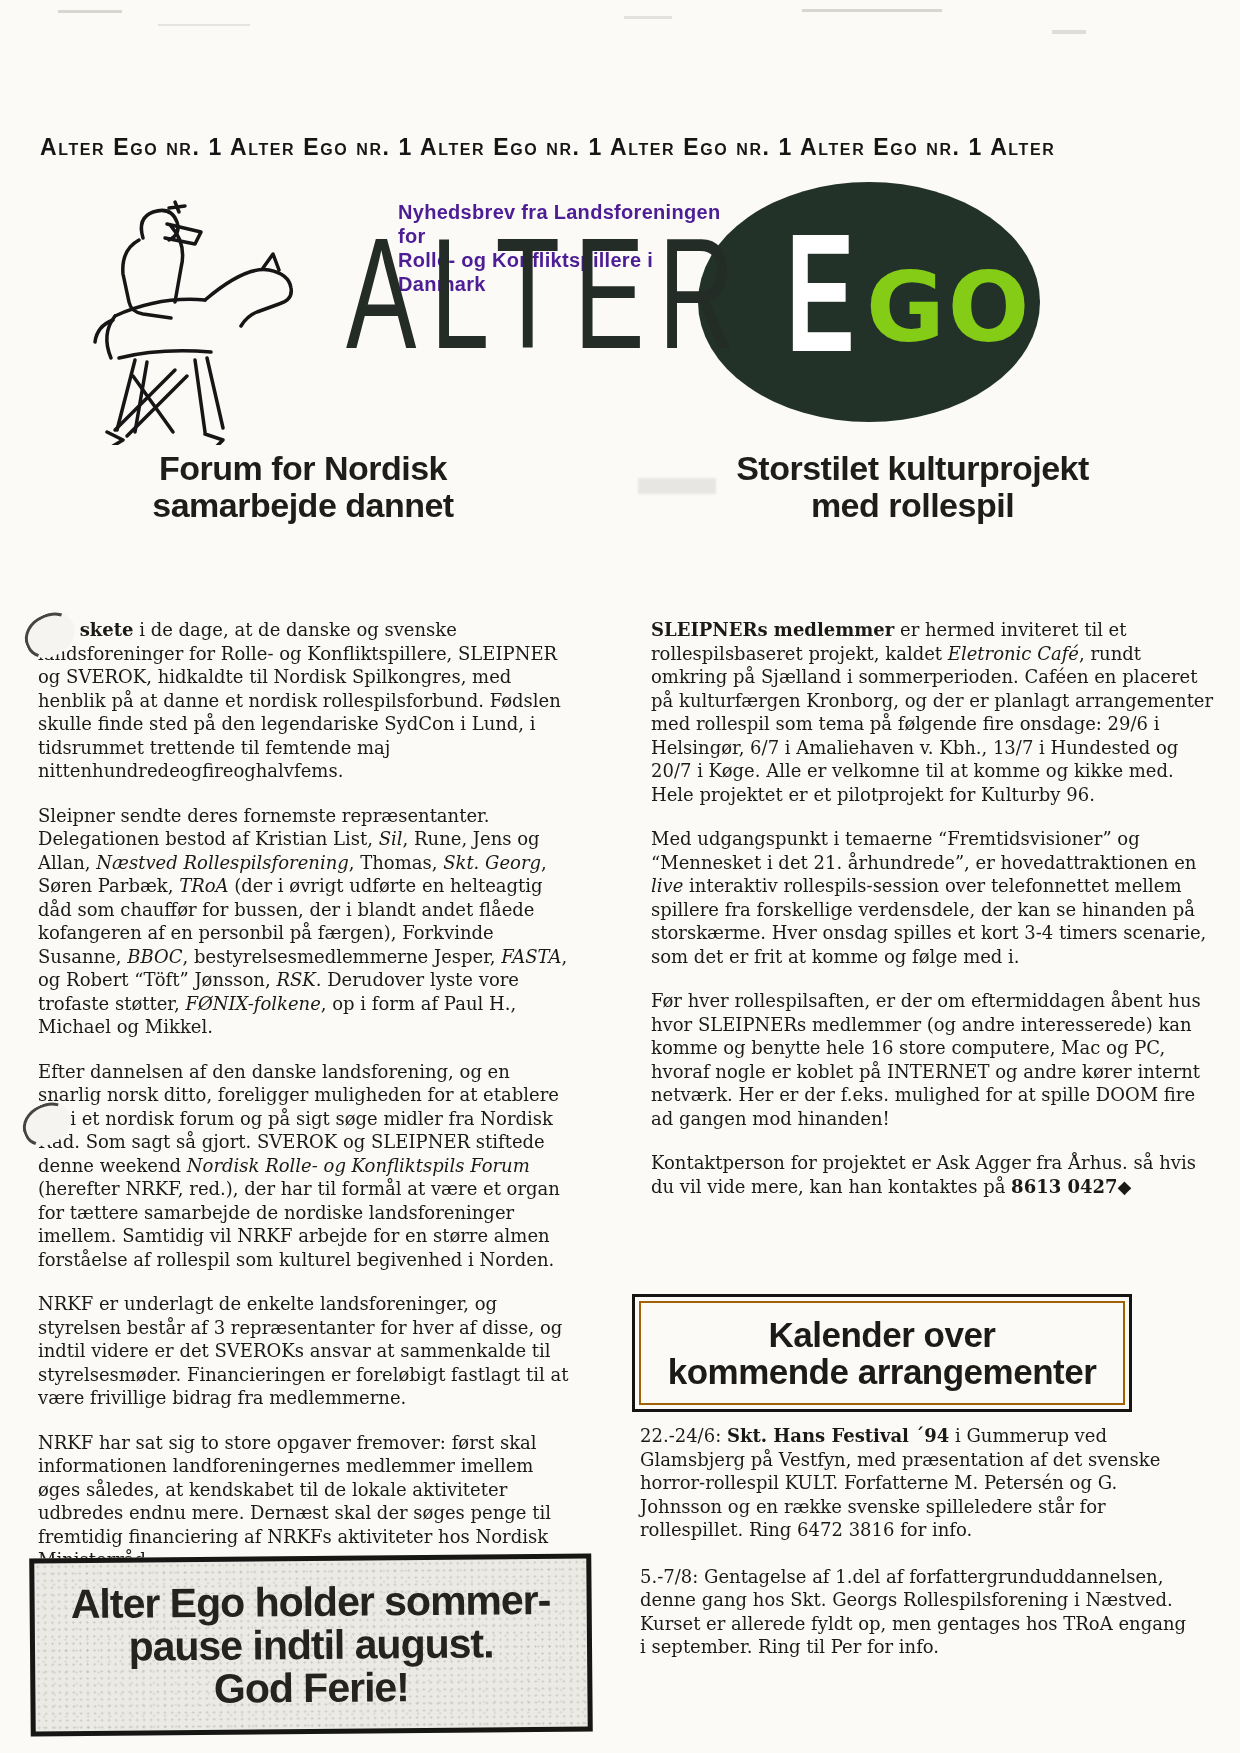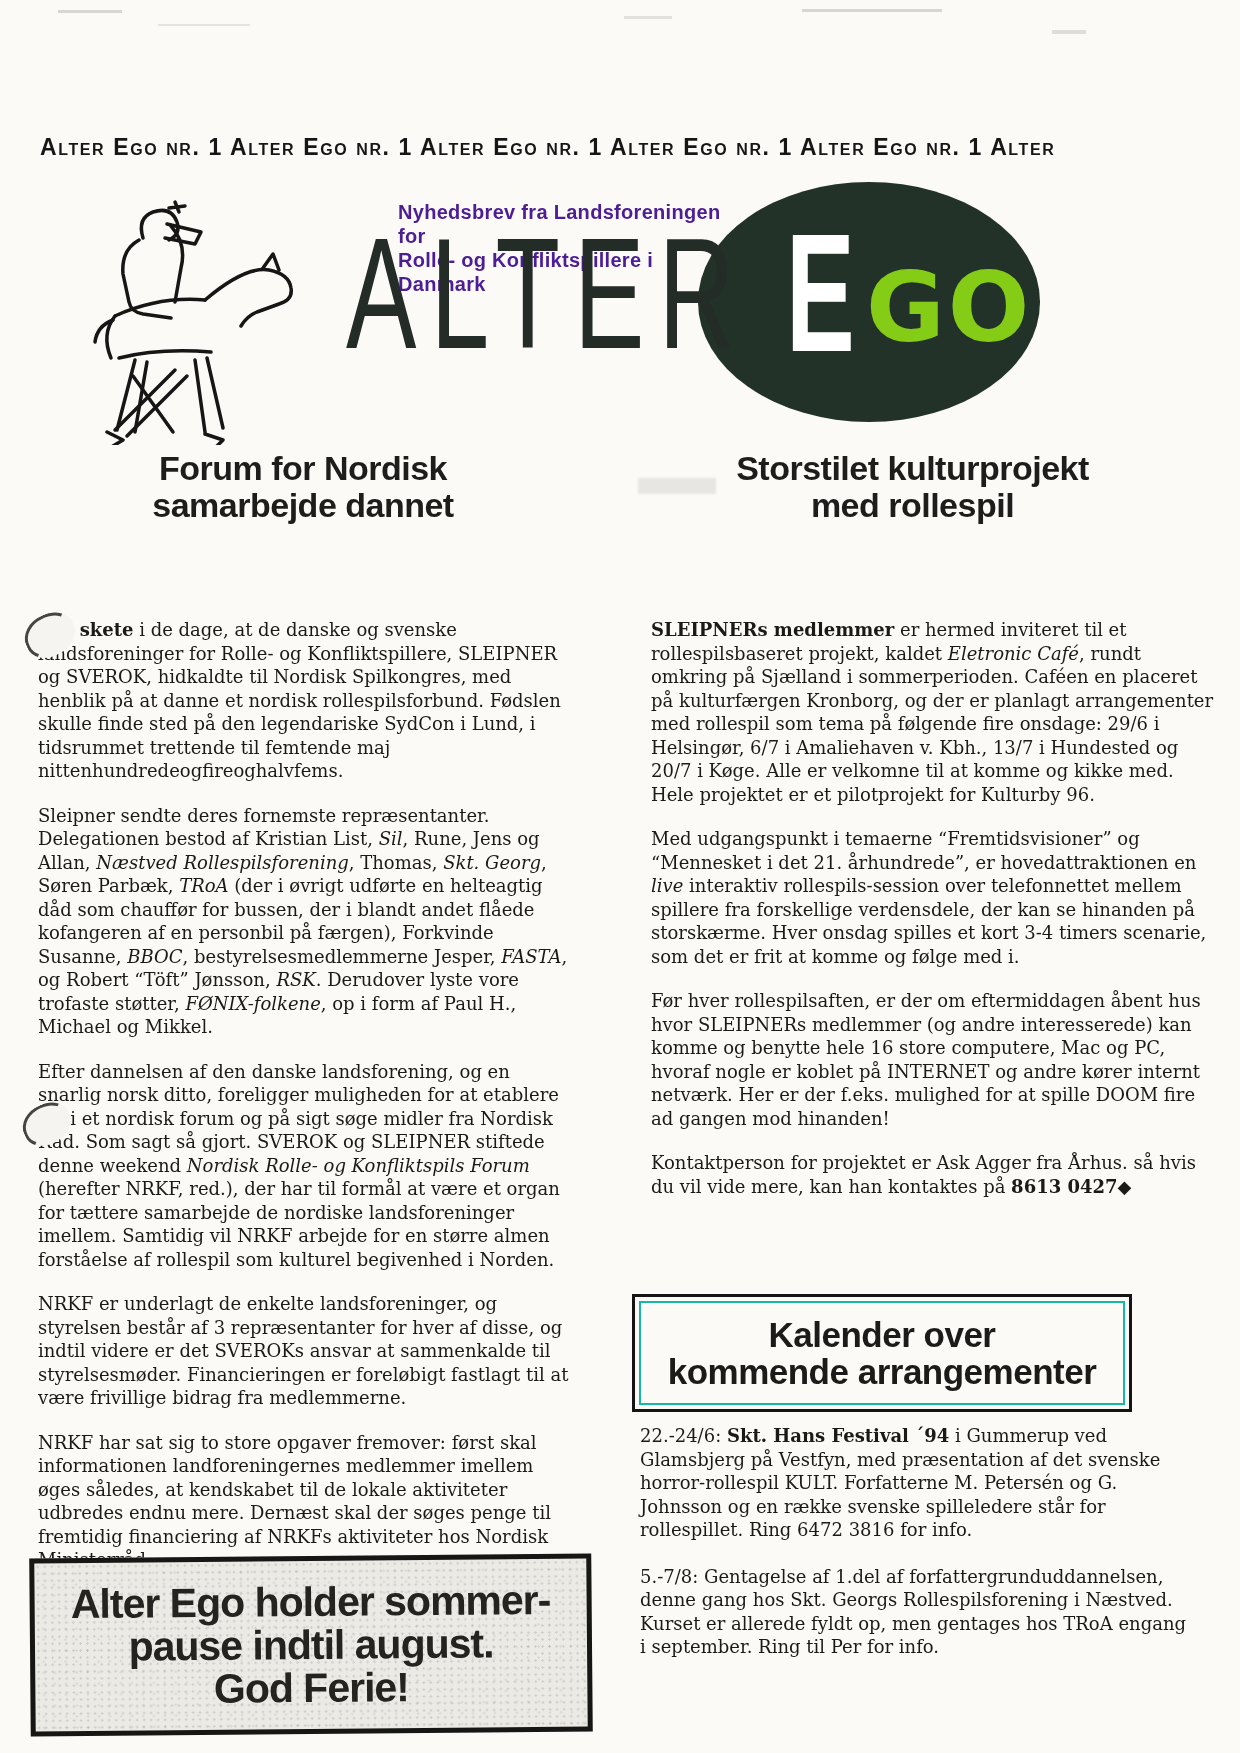--- a/index.html
+++ b/index.html
@@ -47,21 +47,21 @@
               background-color:#eceae5;
               background-image:radial-gradient(rgba(40,40,35,.14) 1px,transparent 1.1px),
                                radial-gradient(rgba(40,40,35,.09) 1px,transparent 1.3px);
               background-size:7px 7px,11px 11px;background-position:0 0,3px 5px;
               display:flex;flex-direction:column;justify-content:center;align-items:center;}
   .summer-box div{font-family:"Liberation Sans",sans-serif;font-weight:700;font-size:41px;
                   line-height:43px;letter-spacing:-1px;color:#242320;text-align:center;}
   
   .kalender-box{position:absolute;left:632px;top:1294px;width:500px;height:118px;
                 border:3px solid #141414;padding:4px;box-sizing:border-box;background:#fbfaf7;}
-  .kalender-inner{width:100%;height:100%;border:2px solid #14b8a6;box-sizing:border-box;
+  .kalender-inner{width:100%;height:100%;border:2px solid #a16207;box-sizing:border-box;
                   display:flex;flex-direction:column;justify-content:center;align-items:center;}
   .kalender-inner div{font-family:"Liberation Sans",sans-serif;font-weight:700;font-size:35px;
                       line-height:37px;letter-spacing:-.5px;color:#1c1b19;text-align:center;}
   .calendar-entries{position:absolute;left:632px;top:1424px;width:565px;}
   .calendar-entries p{margin:0 8px 23px;font-size:18px;line-height:23.5px;color:#1b1a18;}
 </style>
 </head>
 <body>
 
 <div class="page">

